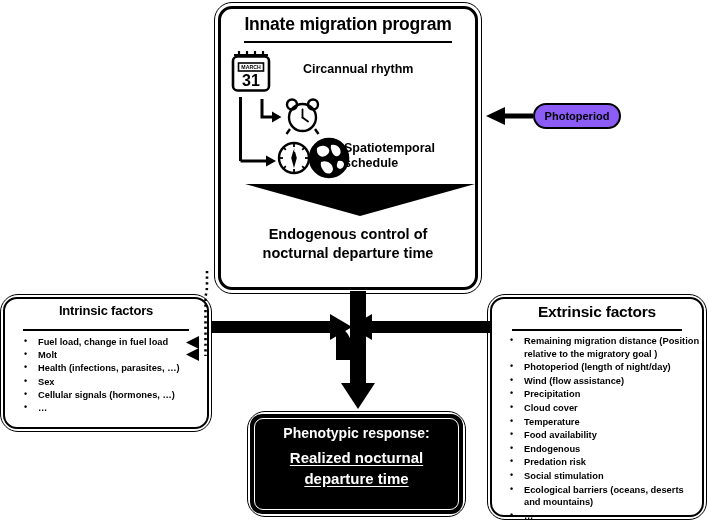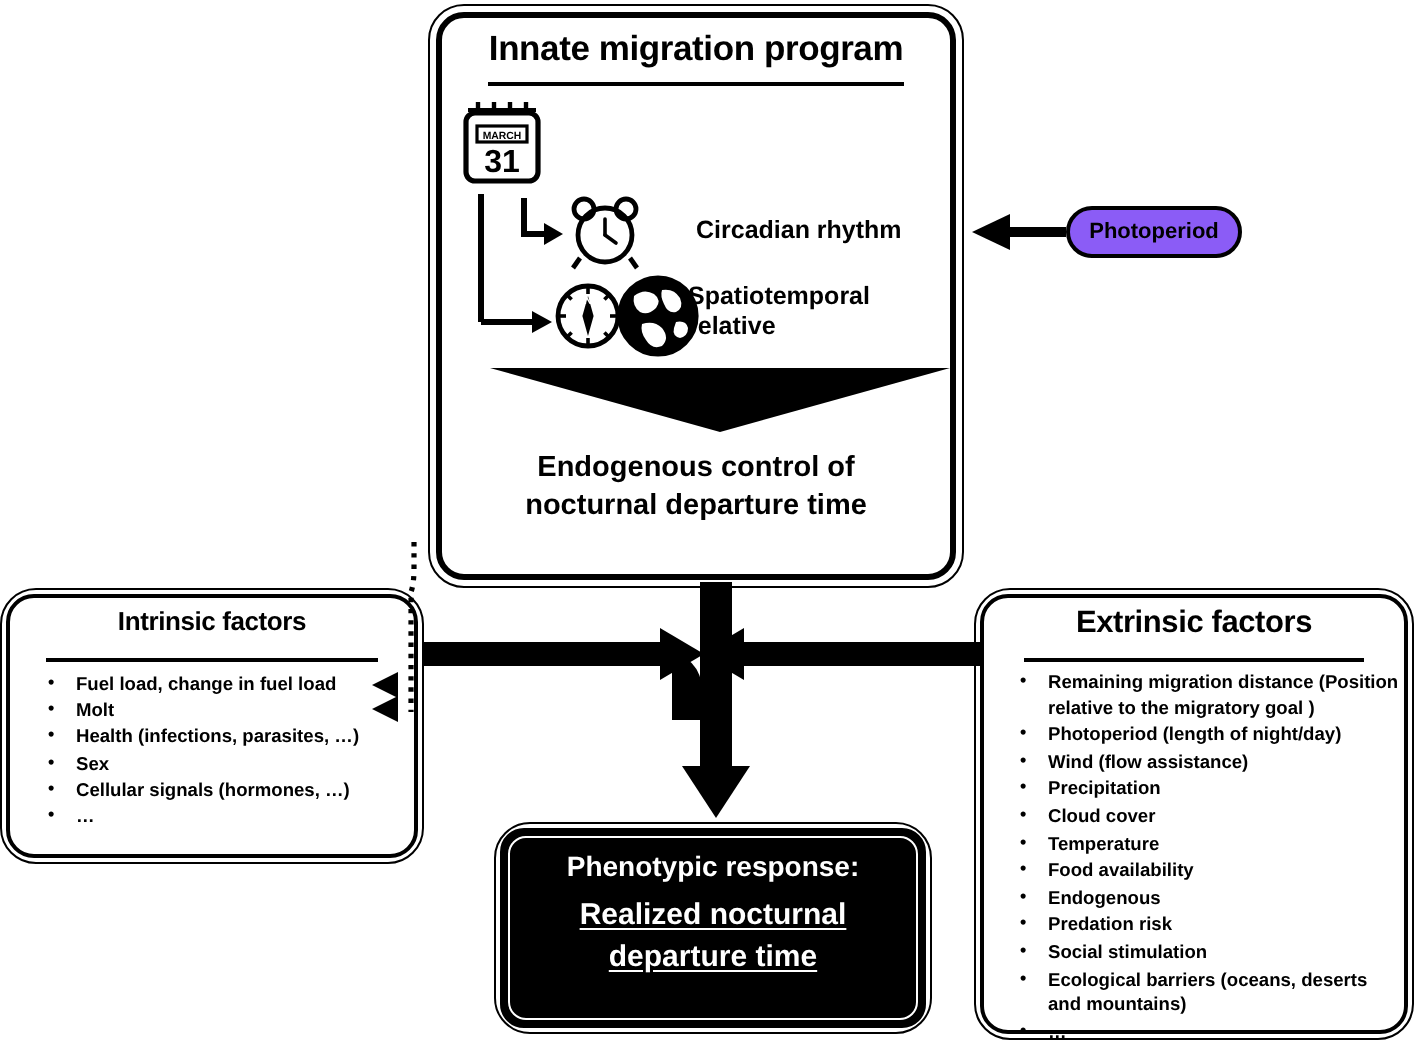--- a/index.html
+++ b/index.html
@@ -193,24 +193,24 @@
 
     <line x1="240.5" y1="97" x2="240.5" y2="161" stroke="#000" stroke-width="3"></line>
 
     <path d="M262 99 L262 117 L272 117" fill="none" stroke="#000" stroke-width="3"></path>
     <polygon points="272,111.5 281.5,117 272,122.5" fill="#000"></polygon>
 
     <path d="M240.5 161 L266 161" fill="none" stroke="#000" stroke-width="3"></path>
     <polygon points="266,155.5 276,161 266,166.5" fill="#000"></polygon>
   </svg>
 
-  <div class="icon-label" id="lbl-circadian">Circadian rhythm</div>
+  <div class="icon-label" id="lbl-circannual">Circannual rhythm</div>
   <div class="icon-label" id="lbl-spatio">
     <span>Spatiotemporal</span><br>
-    <span>relative</span>
+    <span>schedule</span>
   </div>
 
   <svg class="overlay">
     <polygon points="245,184 475,184 360,216" fill="#000"></polygon>
   </svg>
 
   <div id="endo-text">
     <span>Endogenous control of</span><br>
     <span>nocturnal departure time</span>
   </div>

